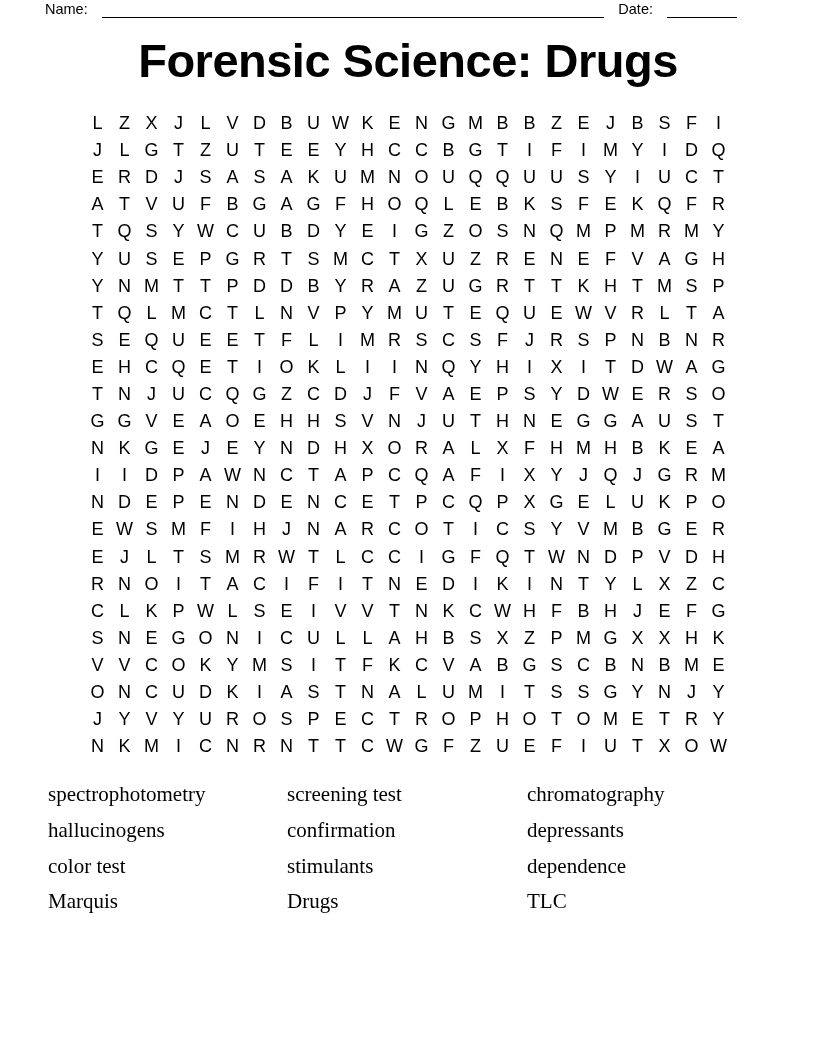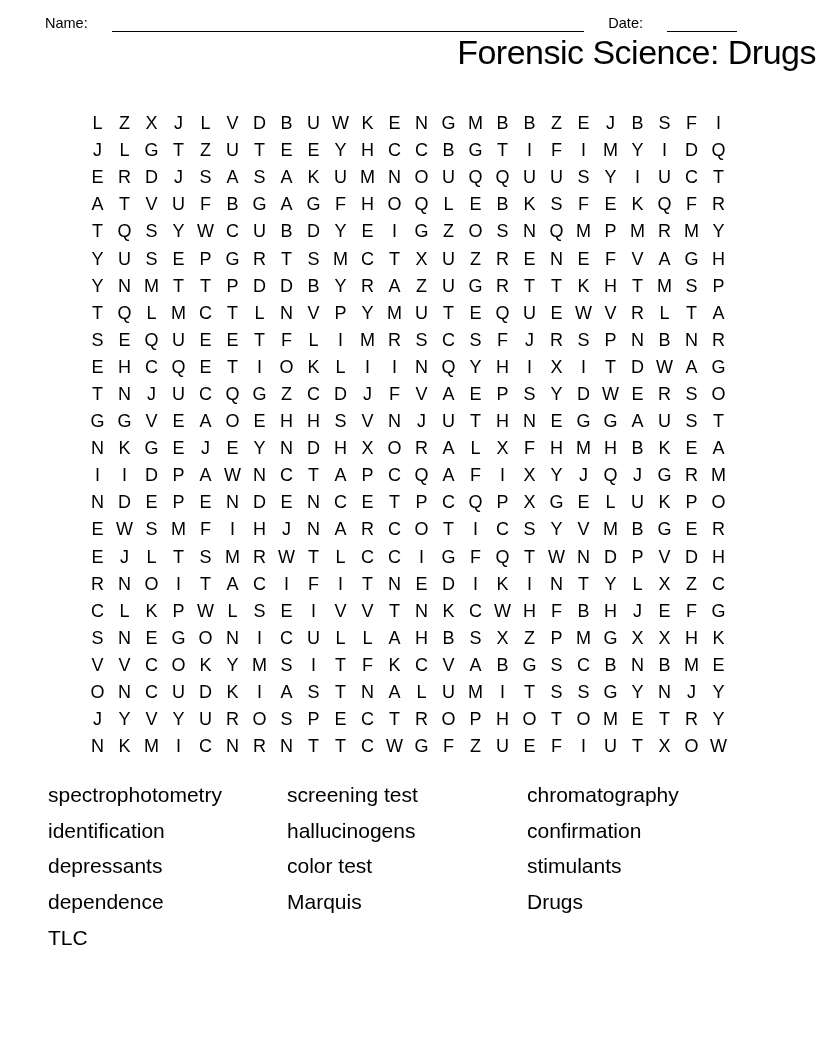--- a/index.html
+++ b/index.html
@@ -7,31 +7,31 @@
     position:relative;
     width:816px; height:1056px;
     background:#ffffff;
     color:#000;
     font-family:"Liberation Sans", sans-serif;
     overflow:hidden;
   }
   
   .header {
     position:absolute; top:2px; left:45px; right:79px;
-    display:flex; align-items:flex-end; gap:24px;
-    font-size:14.5px; line-height:1.1;margin-top:14px;
+    display:flex; align-items:flex-end; gap:14px;
+    font-size:14.5px; line-height:1.1;
   }
   .fill-line { border-bottom:1.6px solid #000; height:15px; }
   .name-line { flex:1; }
   .date-line { width:70px; }
   
   .title {
     position:absolute; top:33px; left:0; right:0;
-    text-align:right;
-    font-size:34px; font-weight:400;
+    text-align:center;
+    font-size:47px; font-weight:700;
     letter-spacing:-0.5px;
     white-space:nowrap;
   }
   
   .grid {
     position:absolute; top:110px; left:50%;
     transform:translateX(-50%);
     display:grid;
     grid-template-columns:repeat(24, 27px);
     grid-auto-rows:27.1px;
@@ -41,20 +41,21 @@
     font-size:18px; font-weight:400;
   }
   
   .words {
     position:absolute; top:777px; left:48px; right:40px;
     display:grid;
     grid-template-columns:239px 240px 1fr;
     grid-auto-rows:35.7px;
     align-items:center;
     font-size:21px;
+    font-family:Liberation Serif, serif;
   }
   .word { white-space:nowrap; }
 </style>
 </head>
 <body>
 
 <div class="page">
 
   <div class="header">
     <span>Name:</span>
@@ -641,21 +642,20 @@
       <span class="cell">T</span>
       <span class="cell">X</span>
       <span class="cell">O</span>
       <span class="cell">W</span>
     </div>
 
   <div class="words">
       <div class="word">spectrophotometry</div>
       <div class="word">screening test</div>
       <div class="word">chromatography</div>
-      <div class="word">identification</div>
       <div class="word">hallucinogens</div>
       <div class="word">confirmation</div>
       <div class="word">depressants</div>
       <div class="word">color test</div>
       <div class="word">stimulants</div>
       <div class="word">dependence</div>
       <div class="word">Marquis</div>
       <div class="word">Drugs</div>
       <div class="word">TLC</div>
     </div>

